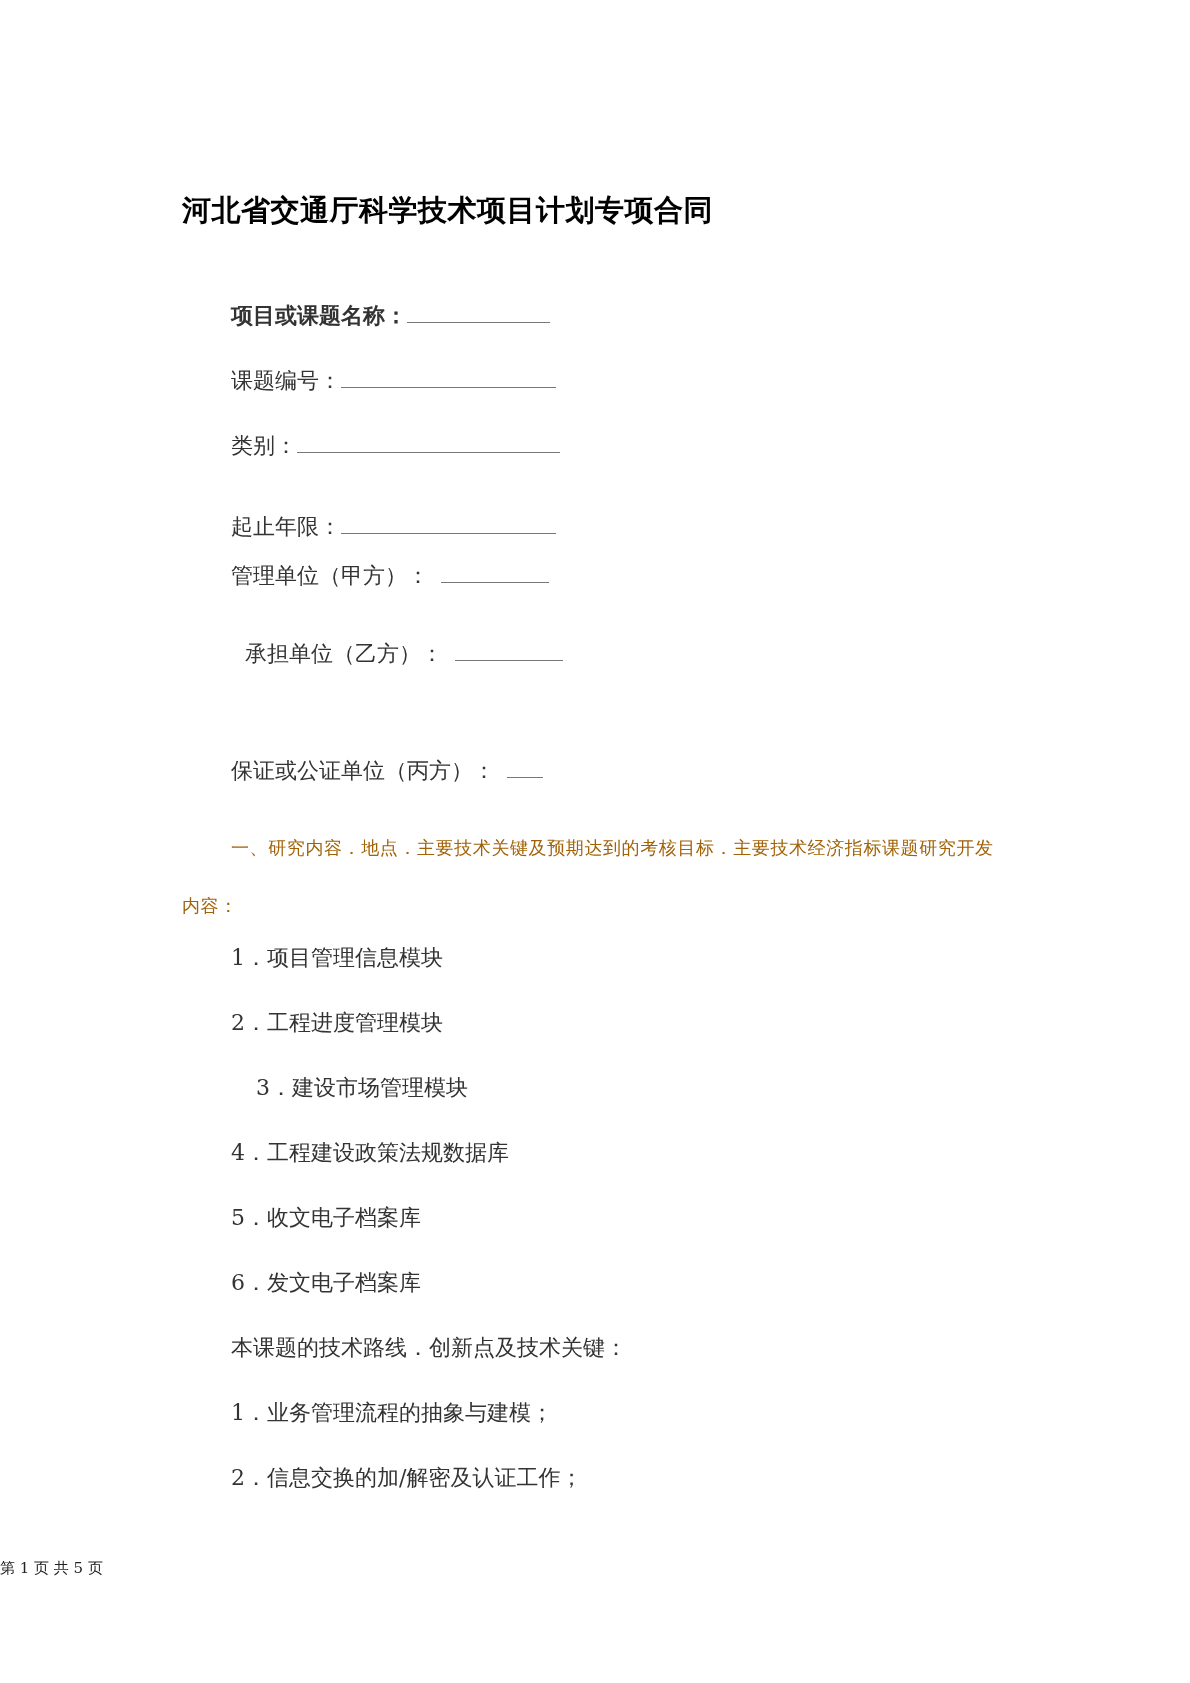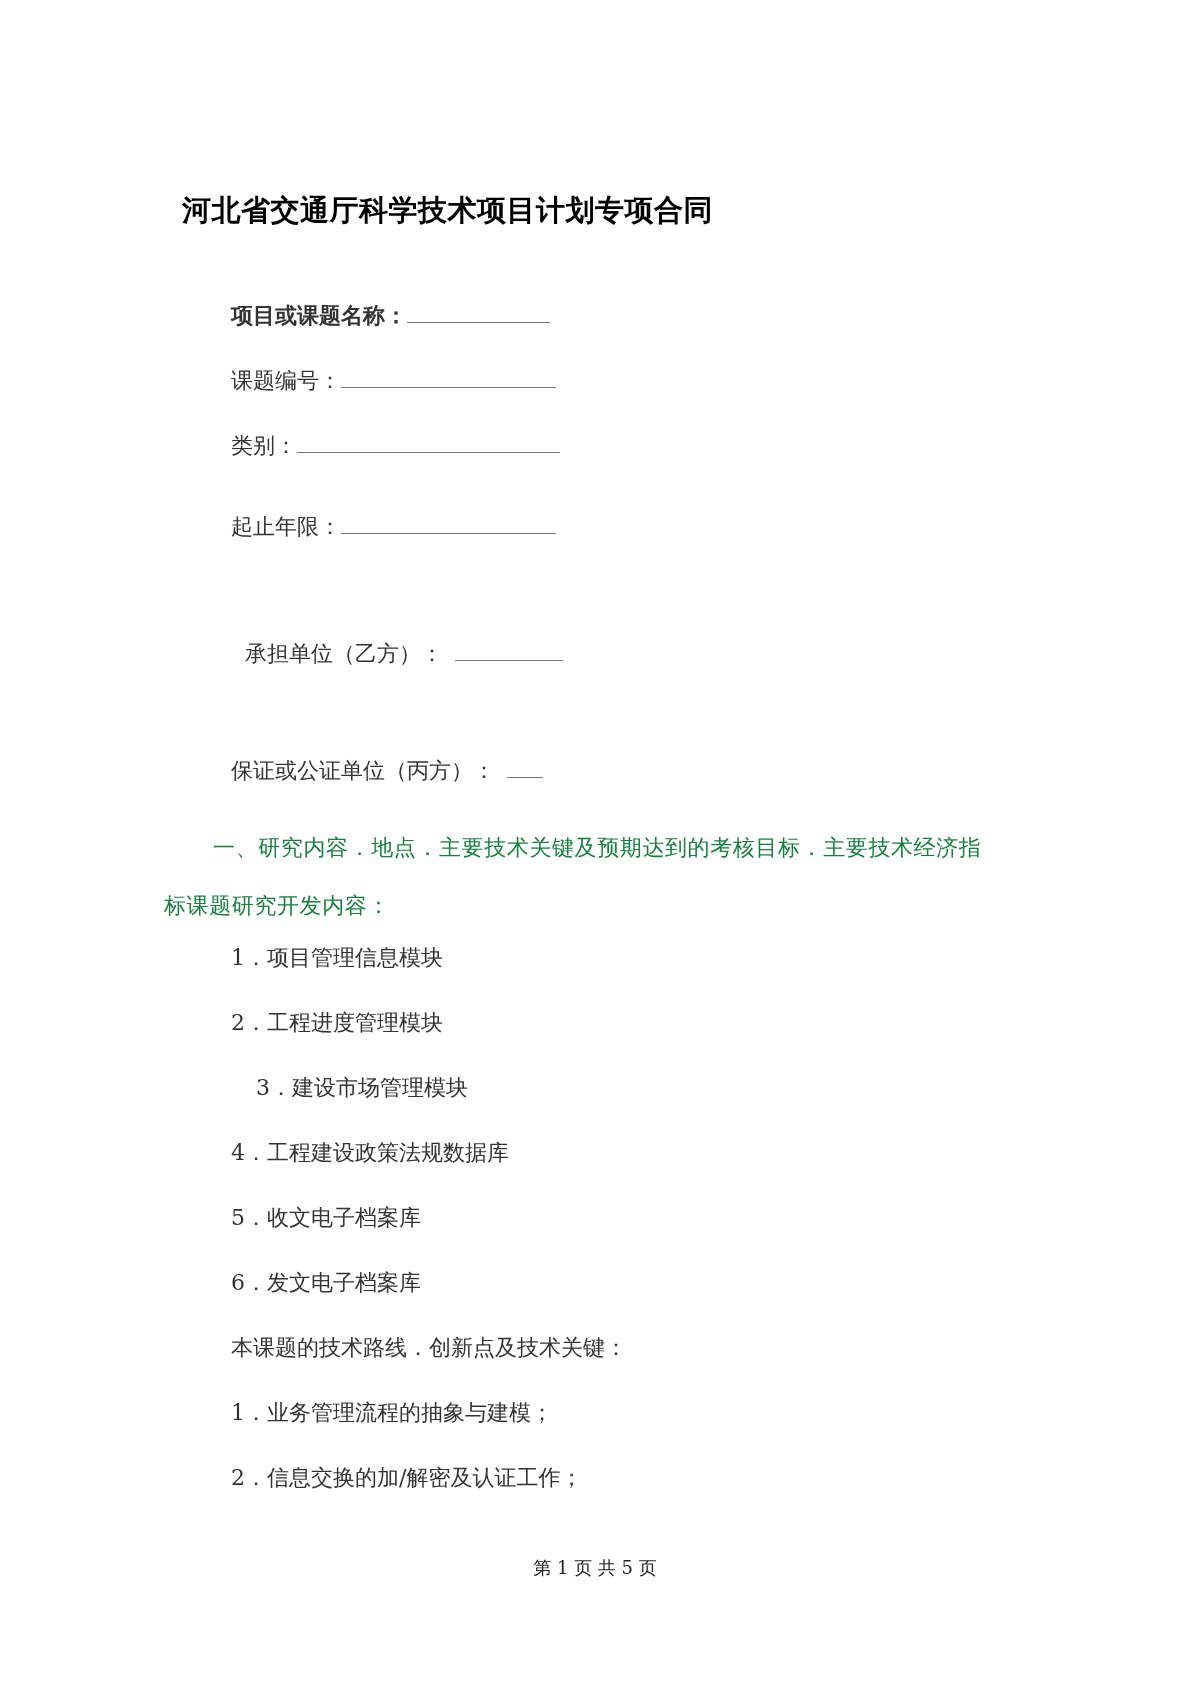--- a/index.html
+++ b/index.html
@@ -46,35 +46,34 @@
     .field-label { }
     .blank {
       display: inline-block;
       border-bottom: 1px solid #777777;
       height: 22px;
       vertical-align: baseline;
       margin-left: 12px;
     }
     .para {
       position: absolute;
-      left: 164px;
+      left: 182px;
       width: 826px;
-      font-size: 22px;
+      font-size: 18px;
       line-height: 58px;
       text-indent: 49px;
-      color: #15803d;
+      color: #a16207;
       letter-spacing: 0.6px;
     }
     .footer {
       position: absolute;
       left: 0;
       width: 1190px;
       top: 1553px;
-      text-align: center;
-      font-size: 18px;
+      font-size: 15px;
       color: #222222;
       line-height: 30px;
       white-space: pre;
     }
   </style>
 </head>
 <body>
 
 <div class="page">
 
@@ -89,20 +88,23 @@
   </div>
 
   <div class="line" style="top:430px;">
     <span class="field-label">类别：</span><span class="blank" style="width:263px;margin-left:0;"></span>
   </div>
 
   <div class="line" style="top:495px;margin-top:16px;">
     <span class="field-label">起止年限：</span><span class="blank" style="width:215px;margin-left:0;"></span>
   </div>
 
+  <div class="line" style="top:560px;">
+    <span class="field-label">管理单位（甲方）：</span><span class="blank" style="width:108px;"></span>
+  </div>
 
   <div class="line" style="top:638px;margin-left:14px;">
     <span class="field-label">承担单位（乙方）：</span><span class="blank" style="width:108px;"></span>
   </div>
 
 
   <div class="line" style="top:755px;">
     <span class="field-label">保证或公证单位（丙方）：</span><span class="blank" style="width:36px;"></span>
   </div>
 

